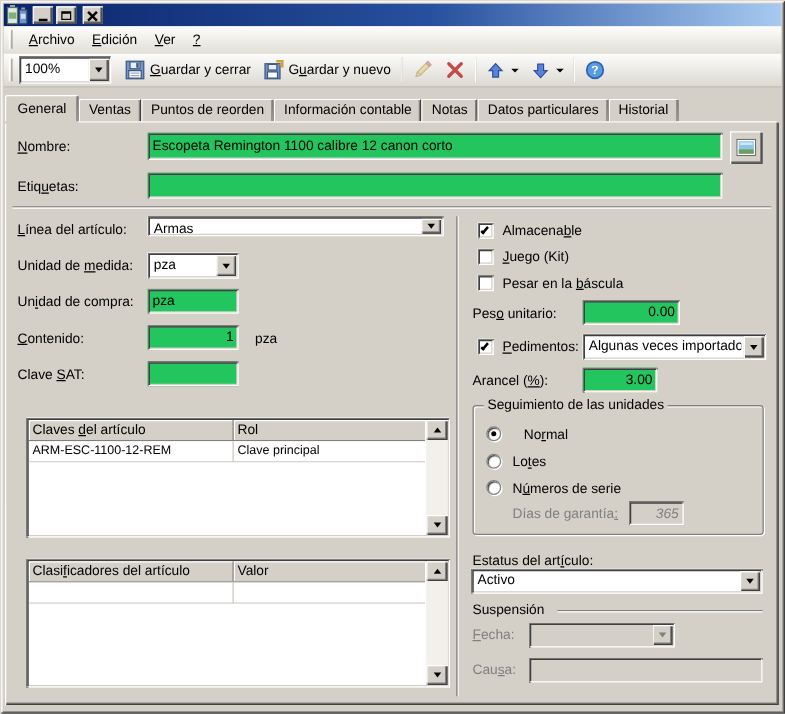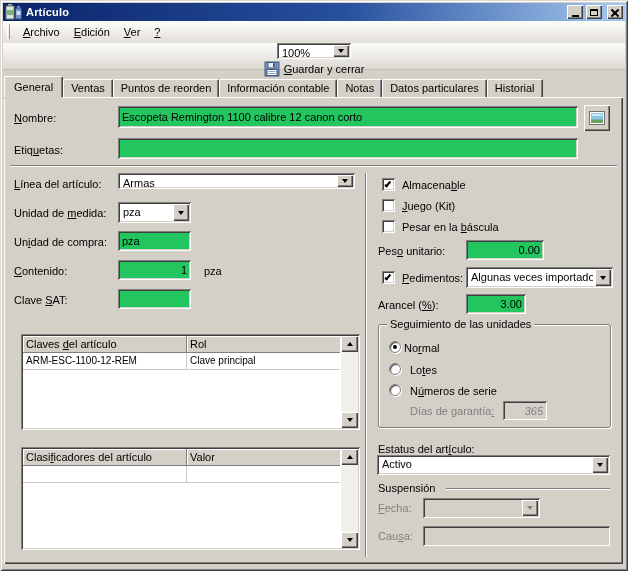--- a/index.html
+++ b/index.html
@@ -28,21 +28,21 @@
   .glyph-close::before{ transform:rotate(45deg);} .glyph-close::after{ transform:rotate(-45deg);}
   
   .menubar {
     height:22px; display:flex; align-items:center; gap:2px; padding:0 2px;
     background:linear-gradient(#fdfdfc,#e3e0d9); border-bottom:1px solid #e6e3dc;
   }
   .grip { width:3px; height:15px; border-left:1px solid #fff; border-right:1px solid #9a968e; margin:0 5px 0 2px; }
   .menu-item { font-size:11px; color:#000; padding:2px 6px; }
   .toolbar {
     height:27px; display:flex; align-items:center; padding:0 2px;
-    background:linear-gradient(#fcfcfb,#dcd9d1); border-bottom:1px solid #c1beb5;flex-direction:column;
+    background:linear-gradient(#fcfcfb,#dcd9d1); border-bottom:1px solid #c1beb5;
   }
   .toolbar .grip{ height:18px; }
   .zoom-combo { display:flex; width:74px; height:22px;
     box-shadow: inset 1px 1px 0 #808080, inset -1px -1px 0 #fff, inset 2px 2px 0 #404040, inset -2px -2px 0 #d4d0c8;
     background:#fff; }
   .zoom-combo .val { flex:1; font-size:11px; padding:4px 0 0 5px; }
   .combo-btn {
     width:16px; margin:2px; background:#d4d0c8; display:flex; align-items:center; justify-content:center;
     box-shadow: inset 1px 1px 0 #fff, inset -1px -1px 0 #404040, inset -2px -2px 0 #808080;
   }
@@ -126,21 +126,20 @@
 
   <div class="titlebar">
     <svg width="18" height="16" viewBox="0 0 18 16">
       <rect x="3" y="0" width="4" height="3" fill="#9aa4ae"></rect>
       <rect x="1" y="2" width="8" height="13" fill="#dfe8df" stroke="#5a7060"></rect>
       <rect x="2" y="6" width="6" height="5" fill="#7fae7f"></rect>
       <rect x="12" y="2" width="3" height="2" fill="#8899bb"></rect>
       <rect x="10.5" y="4" width="6" height="11" fill="#6f95c8" stroke="#2d4d7e"></rect>
       <rect x="11.5" y="7" width="4" height="4" fill="#cfdcee"></rect>
     </svg>
-    <span class="title">Artículo</span>
     <span class="winbtn">
         <span class="glyph-min"></span>
       </span>
     <span class="winbtn">
         <span class="glyph-max"></span>
       </span>
     <span class="winbtn close">
         <span class="glyph-close"></span>
       </span>
   </div>
@@ -359,21 +358,21 @@
       </span>
 
       <span class="lbl" style="left:374px; top:202px;">Arancel (<u>%</u>):</span>
       <input class="txt num" style="left: 462px; top: 197px; width: 60px; height: 20px;" value="3.00">
 
       <div class="groupbox" style="left:374px; top:227px; width:233px; height:104px;">
         <span class="gtitle">Seguimiento de las unidades</span>
         <span class="radio on" style="left:10px; top:16px;">
             <span class="dot"></span>
           </span>
-        <span class="lbl" style="left:25px; top:17px;">No<u>r</u>mal</span>
+        <span class="lbl" style="left:40px; top:17px;">No<u>r</u>mal</span>
         <span class="radio" style="left:10px; top:38px;"></span>
         <span class="lbl" style="left:31px; top:39px;">Lo<u>t</u>es</span>
         <span class="radio" style="left:10px; top:59px;"></span>
         <span class="lbl" style="left:31px; top:60px;">N<u>ú</u>meros de serie</span>
         <span class="lbl dis" style="left:31px; top:80px;">Días de garantía<u>:</u></span>
         <input class="txt num dis" style="left: 124px; top: 76px; width: 44px; height: 19px;" value="365">
       </div>
 
       <span class="lbl" style="left:374px; top:346px;">Estatus del art<u>í</u>culo:</span>
       <span class="combo" style="left:373px; top:358px; width:233px; height:20px;">

